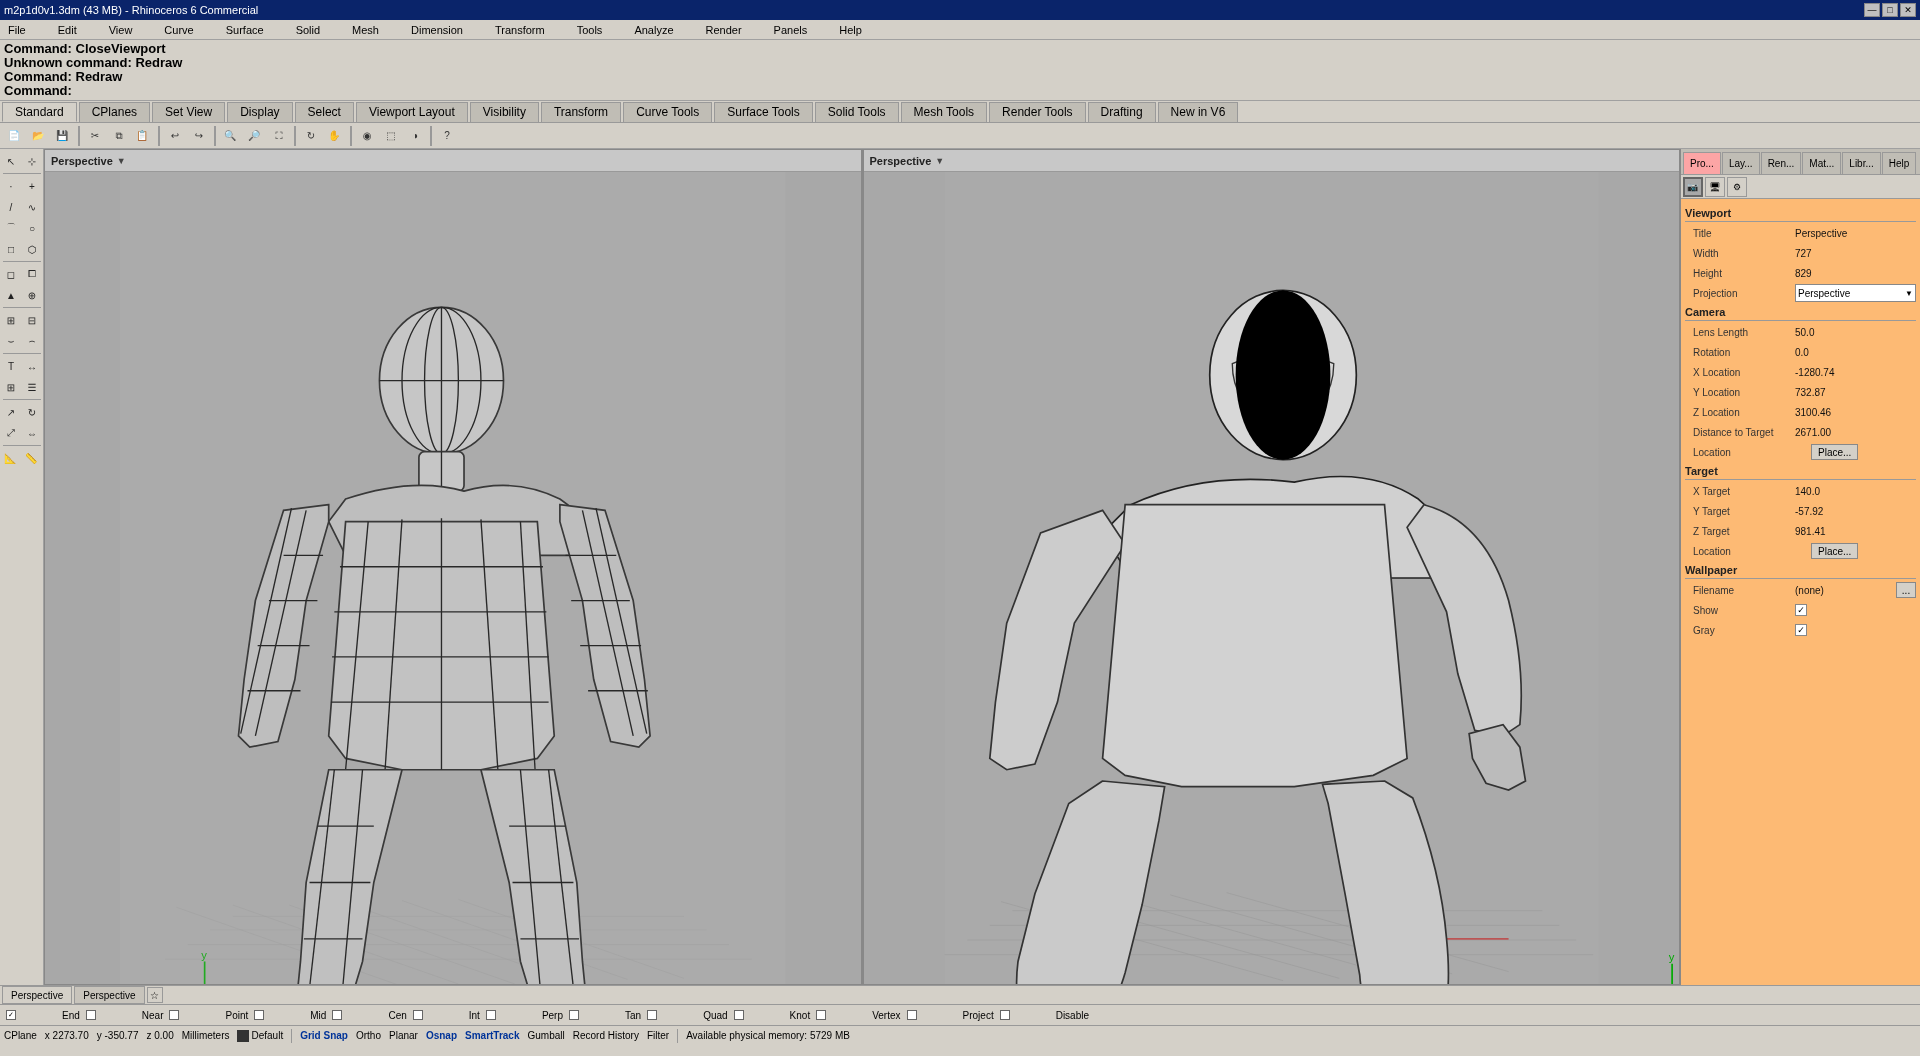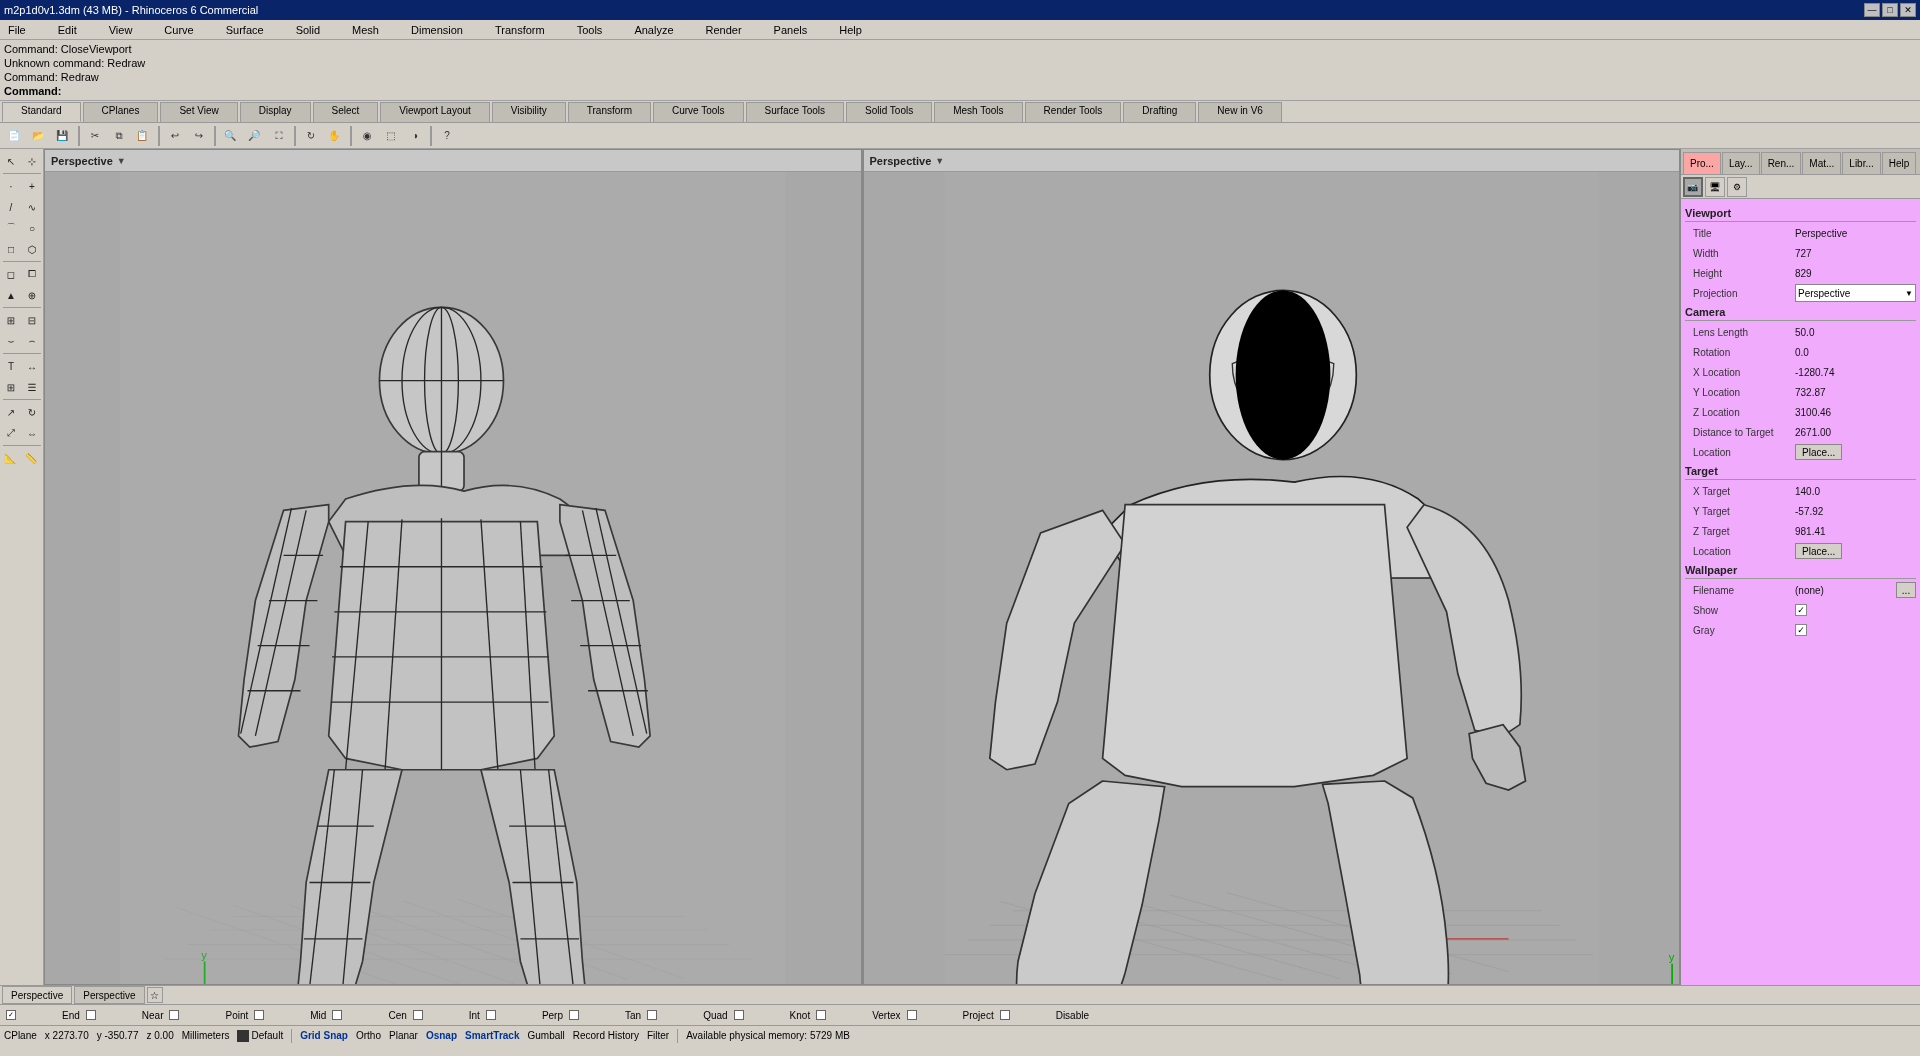--- a/index.html
+++ b/index.html
@@ -20,32 +20,32 @@
       display: flex; align-items: center; padding: 0 4px; gap: 24px;
       border-bottom: 1px solid #a0a0a0;
     }
     .menu-item { font-size: 11px; cursor: pointer; padding: 1px 4px; }
 
     
     #command-area {
       width: 100%; background: #d4d0c8; padding: 2px 4px;
       border-bottom: 1px solid #a0a0a0;
     }
-    #command-area div { font-size: 11px; line-height: 14px; }
+    #command-area div { font-size: 13px; line-height: 14px; font-weight: bold; }
     #command-line { font-size: 11px; font-weight: bold; }
 
     
     #toolbar-tabs {
       width: 100%; height: 22px; background: #d4d0c8;
       display: flex; align-items: flex-end; padding: 0 2px; gap: 2px;
       border-bottom: 1px solid #999;
     }
     .toolbar-tab {
-      height: 20px; padding: 2px 18px; background: #c0bdb5; border: 1px solid #999;
-      border-bottom: none; font-size: 10px; cursor: pointer; white-space: nowrap;
+      height: 20px; padding: 2px 12px; background: #c0bdb5; border: 1px solid #999;
+      border-bottom: none; font-size: 12px; cursor: pointer; white-space: nowrap;
     }
     .toolbar-tab.active { background: #d4d0c8; border-bottom: 1px solid #d4d0c8; }
 
     
     #icon-toolbar {
       width: 100%; height: 26px; background: #d4d0c8;
       display: flex; align-items: center; padding: 2px 4px; gap: 2px;
       border-bottom: 1px solid #a0a0a0;
     }
     .toolbar-icon {
@@ -114,21 +114,21 @@
       display: flex; height: 24px; background: #d4d0c8; align-items: center; padding: 2px;
       border-bottom: 1px solid #999; gap: 2px;
     }
     .panel-icon-btn {
       width: 20px; height: 20px; background: #d4d0c8; border: 1px solid #999;
       display: flex; align-items: center; justify-content: center; cursor: pointer; font-size: 9px;
     }
     .panel-icon-btn.active { background: #a8a8a8; border: 2px solid #666; }
 
     
-    #properties-panel { flex: 1; overflow-y: auto; padding: 4px; background: #f0abfc; }
+    #properties-panel { flex: 1; overflow-y: auto; padding: 4px; background: #fdba74; }
 
     .prop-section { margin-bottom: 4px; }
     .prop-section-title { font-size: 11px; font-weight: bold; color: #222; margin: 4px 0 2px 0; }
     .prop-row {
       display: flex; align-items: center; margin-bottom: 2px; min-height: 18px;
     }
     .prop-label { width: 110px; font-size: 10px; color: #333; flex-shrink: 0; padding-left: 8px; }
     .prop-value { flex: 1; font-size: 10px; color: #111; }
     .prop-dropdown {
       flex: 1; height: 18px; font-size: 10px; background: white; border: 1px solid #888;
@@ -138,21 +138,21 @@
     .prop-btn {
       height: 16px; font-size: 10px; background: #d4d0c8; border: 1px solid #888;
       padding: 0 6px; cursor: pointer;
     }
     .prop-checkbox { width: 12px; height: 12px; border: 1px solid #888; background: white; display: flex; align-items: center; justify-content: center; font-size: 9px; }
     .prop-checkbox.checked::after { content: '✓'; }
     .prop-sep { height: 1px; background: #999; margin: 2px 0; }
 
     .prop-btn-place {
       height: 16px; font-size: 10px; background: #d4d0c8; border: 1px solid #888;
-      padding: 0 6px; cursor: pointer; margin-left: 0;
+      padding: 0 6px; cursor: pointer; margin-left: 16px;
     }
 
     
     #status-bar {
       width: 100%; height: 20px; background: #d4d0c8;
       display: flex; align-items: center; padding: 0 4px; gap: 8px;
       border-top: 1px solid #999; font-size: 10px;
     }
     .status-item { display: flex; align-items: center; gap: 2px; }
     .status-checkbox { width: 10px; height: 10px; border: 1px solid #666; background: white; display: flex; align-items: center; justify-content: center; font-size: 7px; }

